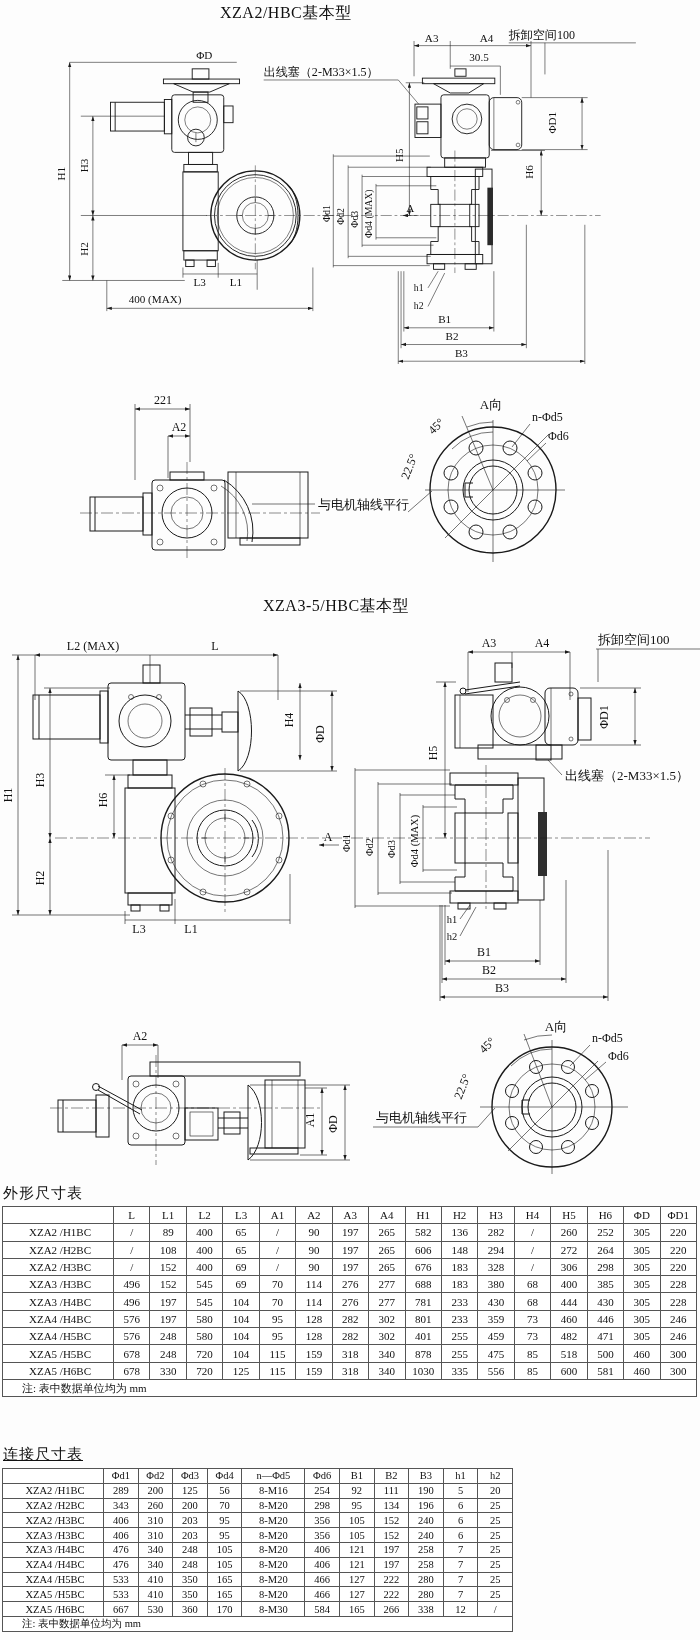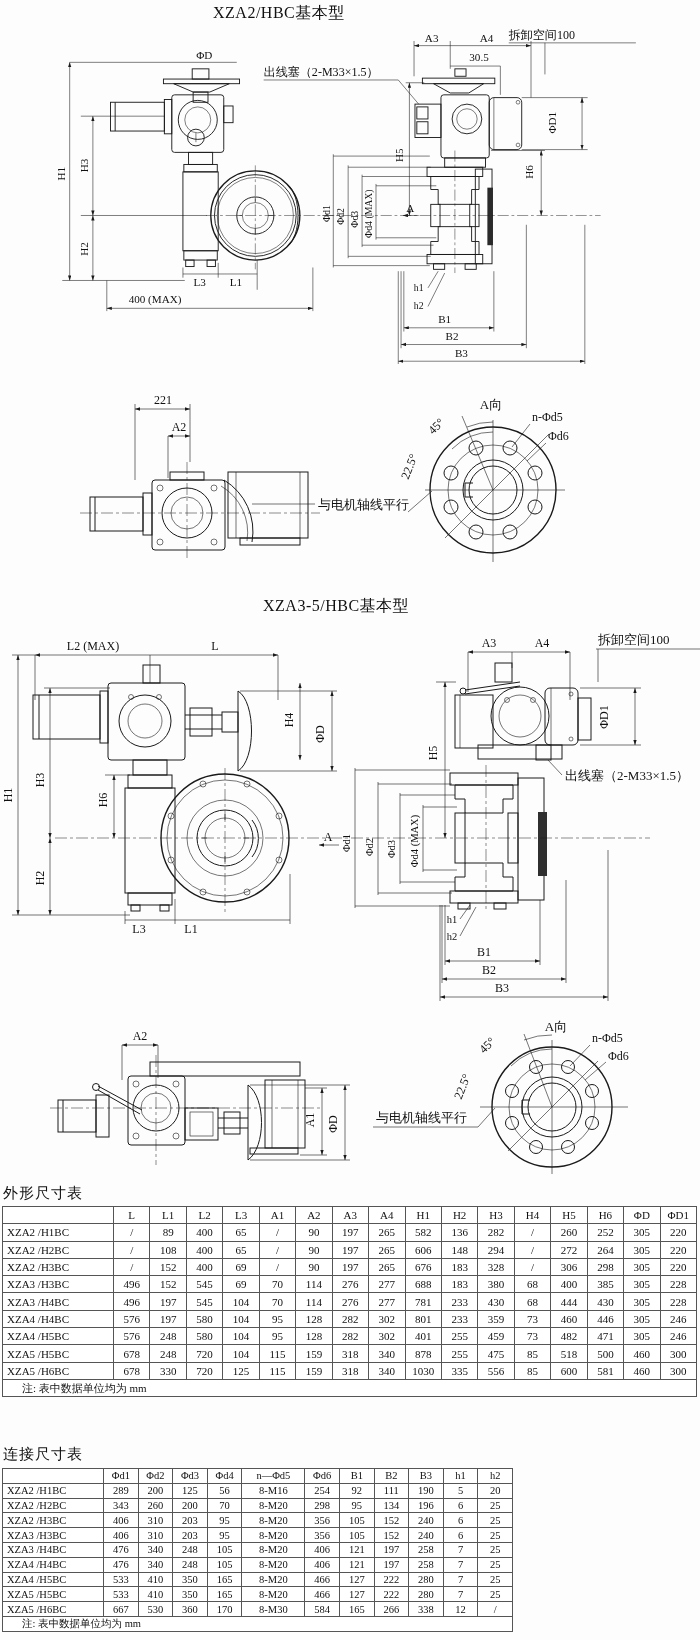--- a/index.html
+++ b/index.html
@@ -20,29 +20,29 @@
              font-family:"Liberation Serif",serif;color:#111;border:1.5px solid #444;}
   .dim-table th,.dim-table td{border:1px solid #555;text-align:center;padding:0;font-weight:normal;
              overflow:hidden;white-space:nowrap;}
   .t1{font-size:11px;width:695px;}
   .t1 th,.t1 td{height:16.3px;}
   .t1 th:first-child{width:110px;}
   .t2{font-size:10.5px;width:511px;}
   .t2 th,.t2 td{height:13.8px;}
   .t2 th:nth-child(1){width:100px;}
   .t2 th:nth-child(6){width:62px;}
-  .dim-table td.model{text-align:left;padding-left:4px;}
+  .dim-table td.model{text-align:center;padding-left:4px;}
   .dim-table td.note{text-align:left;padding-left:19px;}
 </style>
 </head>
 <body>
 
 <div id="canvas">
 
-  <div class="abs title" style="left:213px;top:3px;">XZA2/HBC基本型</div>
+  <div class="abs title" style="left:220px;top:3px;">XZA2/HBC基本型</div>
 
   <svg style="top:28px;" width="700" height="362" viewBox="0 28 700 390">
     <defs>
       <marker id="arA" markerWidth="10" markerHeight="8" refX="9" refY="3" orient="auto-start-reverse">
         <path d="M0 0 L9 3 L0 6 Z" fill="#1a1a1a"></path>
       </marker>
       <pattern id="htA" width="5" height="5" patternUnits="userSpaceOnUse" patternTransform="rotate(45)">
         <line x1="0" y1="0" x2="0" y2="5" stroke="#444" stroke-width="1"></line>
       </pattern>
     </defs>
@@ -709,21 +709,21 @@
           <td>581</td>
           <td>460</td>
           <td>300</td>
         </tr>
         <tr>
           <td colspan="17" class="note">注: 表中数据单位均为 mm</td>
         </tr>
       </tbody>
     </table>
 
-  <div class="abs tbl-heading" style="left:3px;top:1445px;">连接尺寸表</div>
+  <div class="abs tbl-heading" style="left:3px;top:1445px;text-decoration:underline;">连接尺寸表</div>
   <table class="dim-table t2" style="left:2px;top:1468px;">
       <thead>
         <tr>
           <th></th>
           <th>Φd1</th>
           <th>Φd2</th>
           <th>Φd3</th>
           <th>Φd4</th>
           <th>n—Φd5</th>
           <th>Φd6</th>

